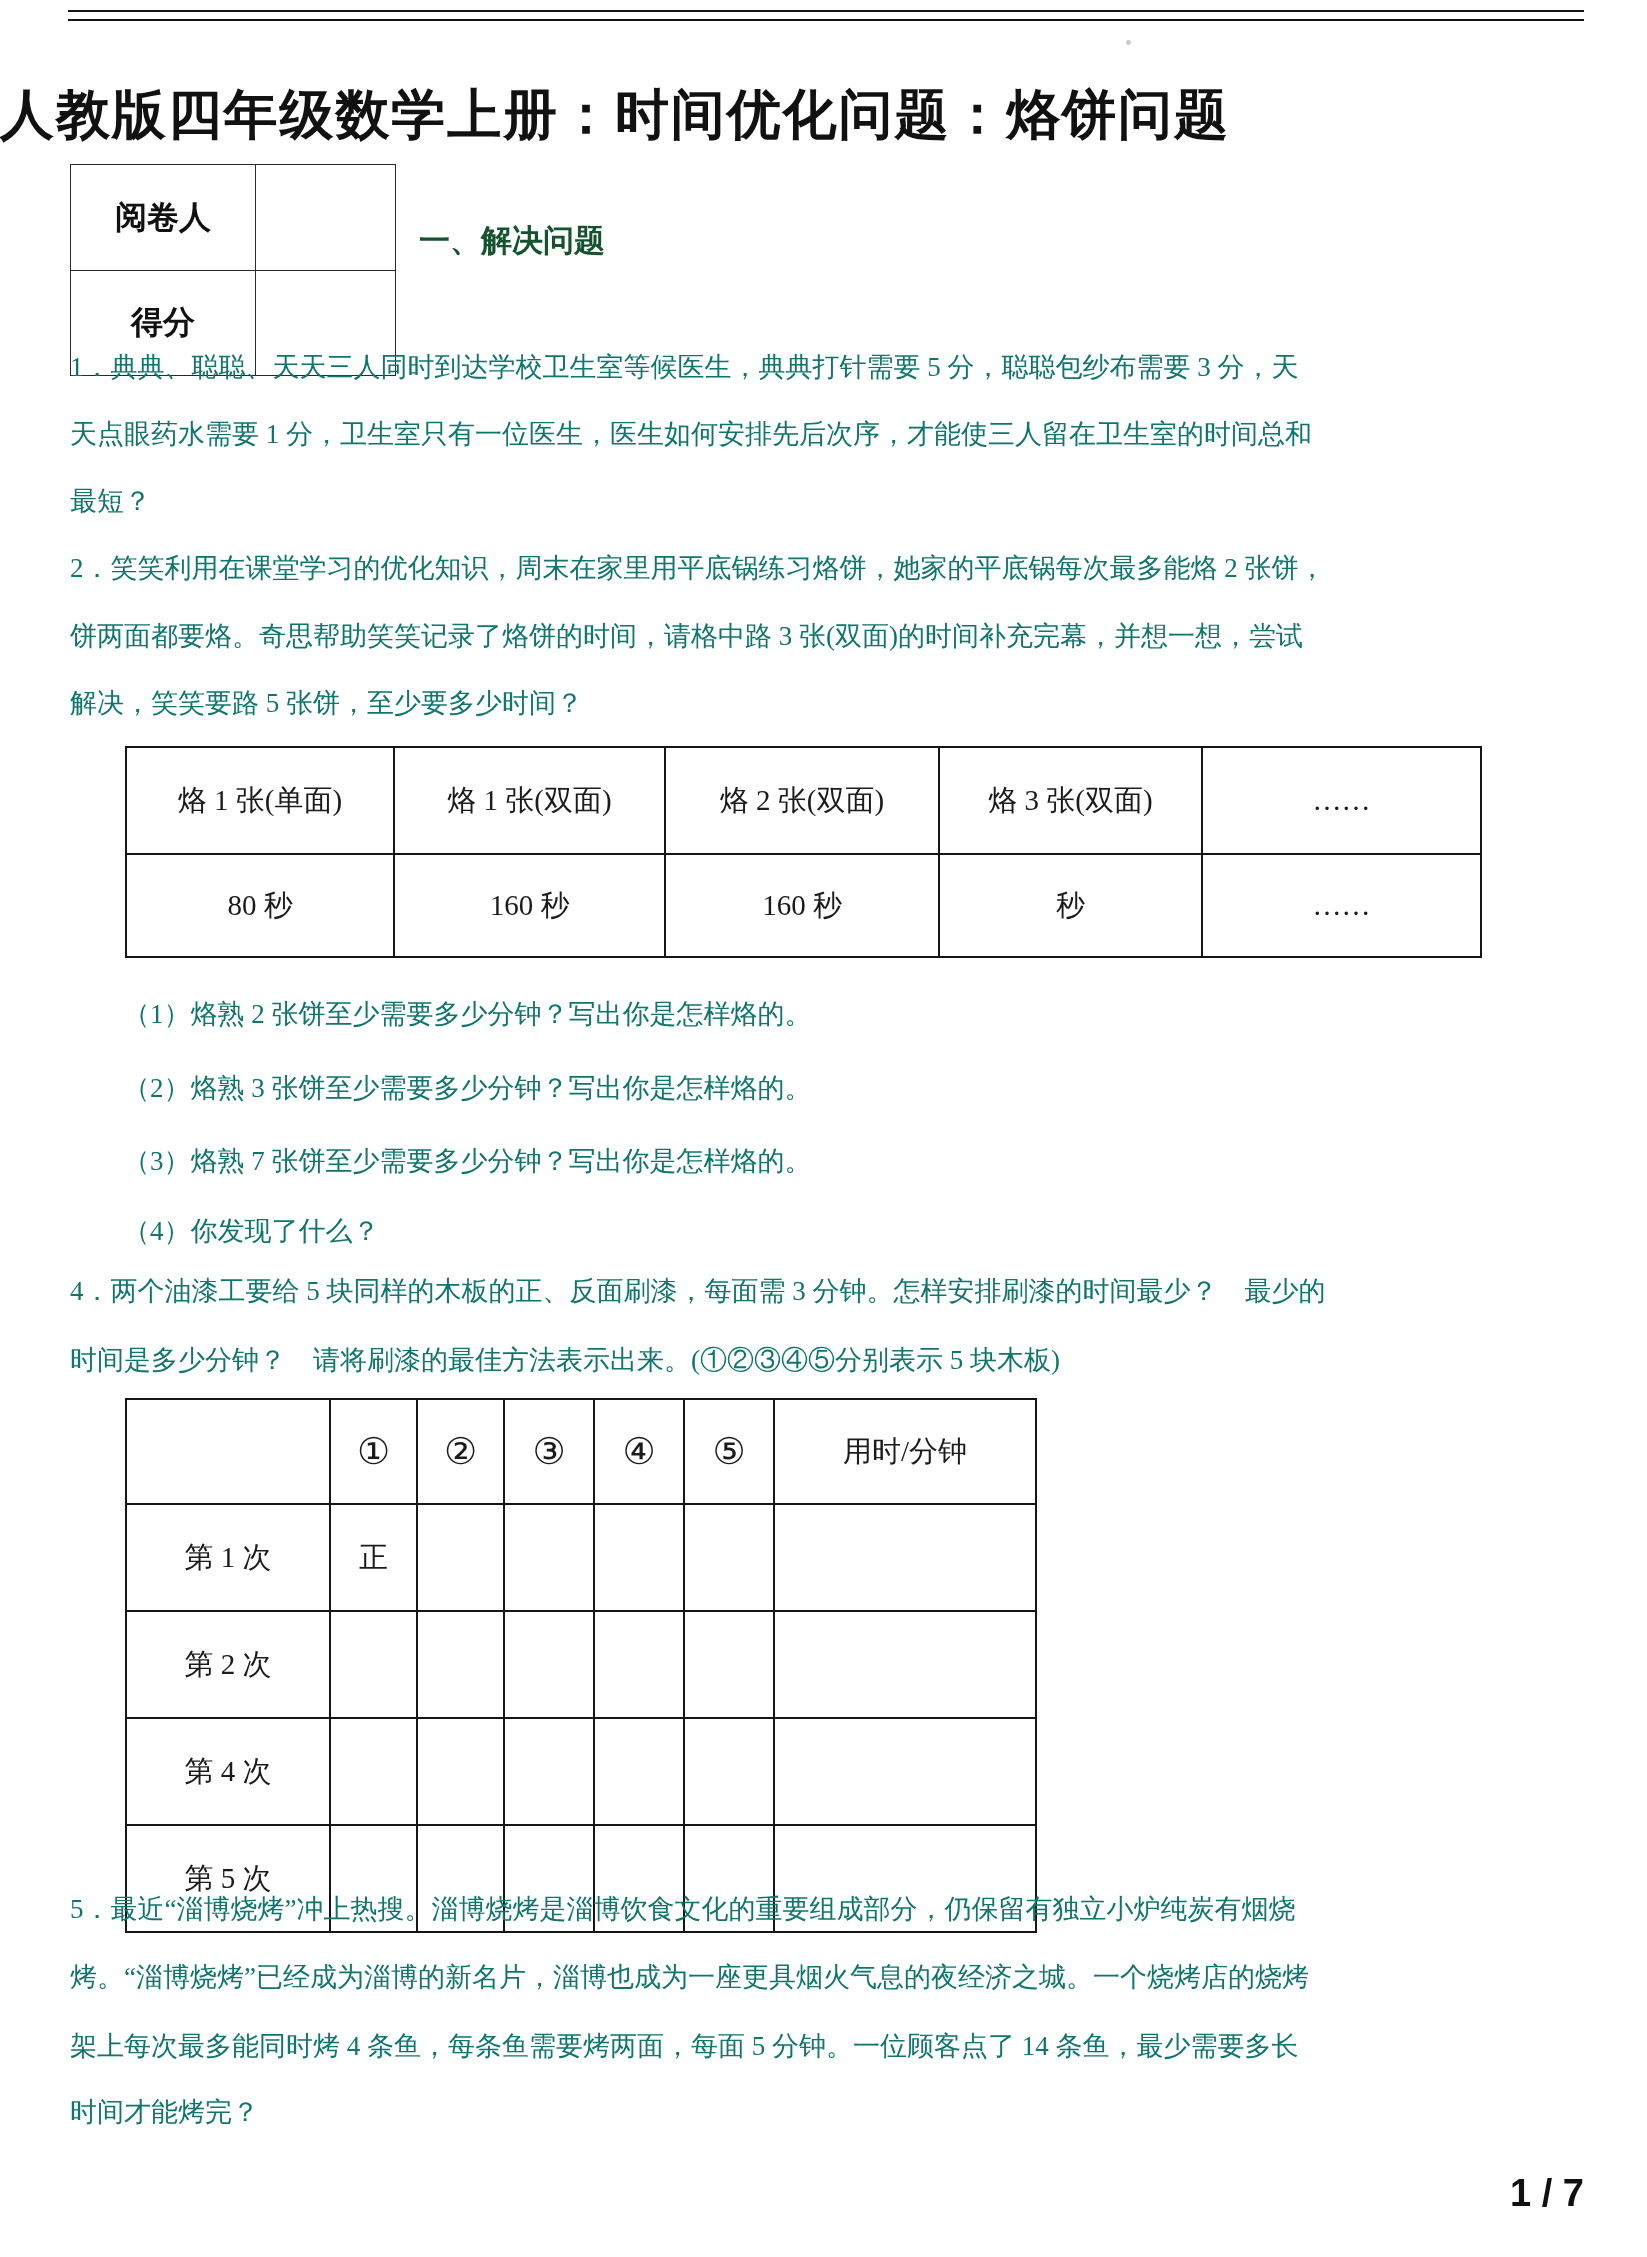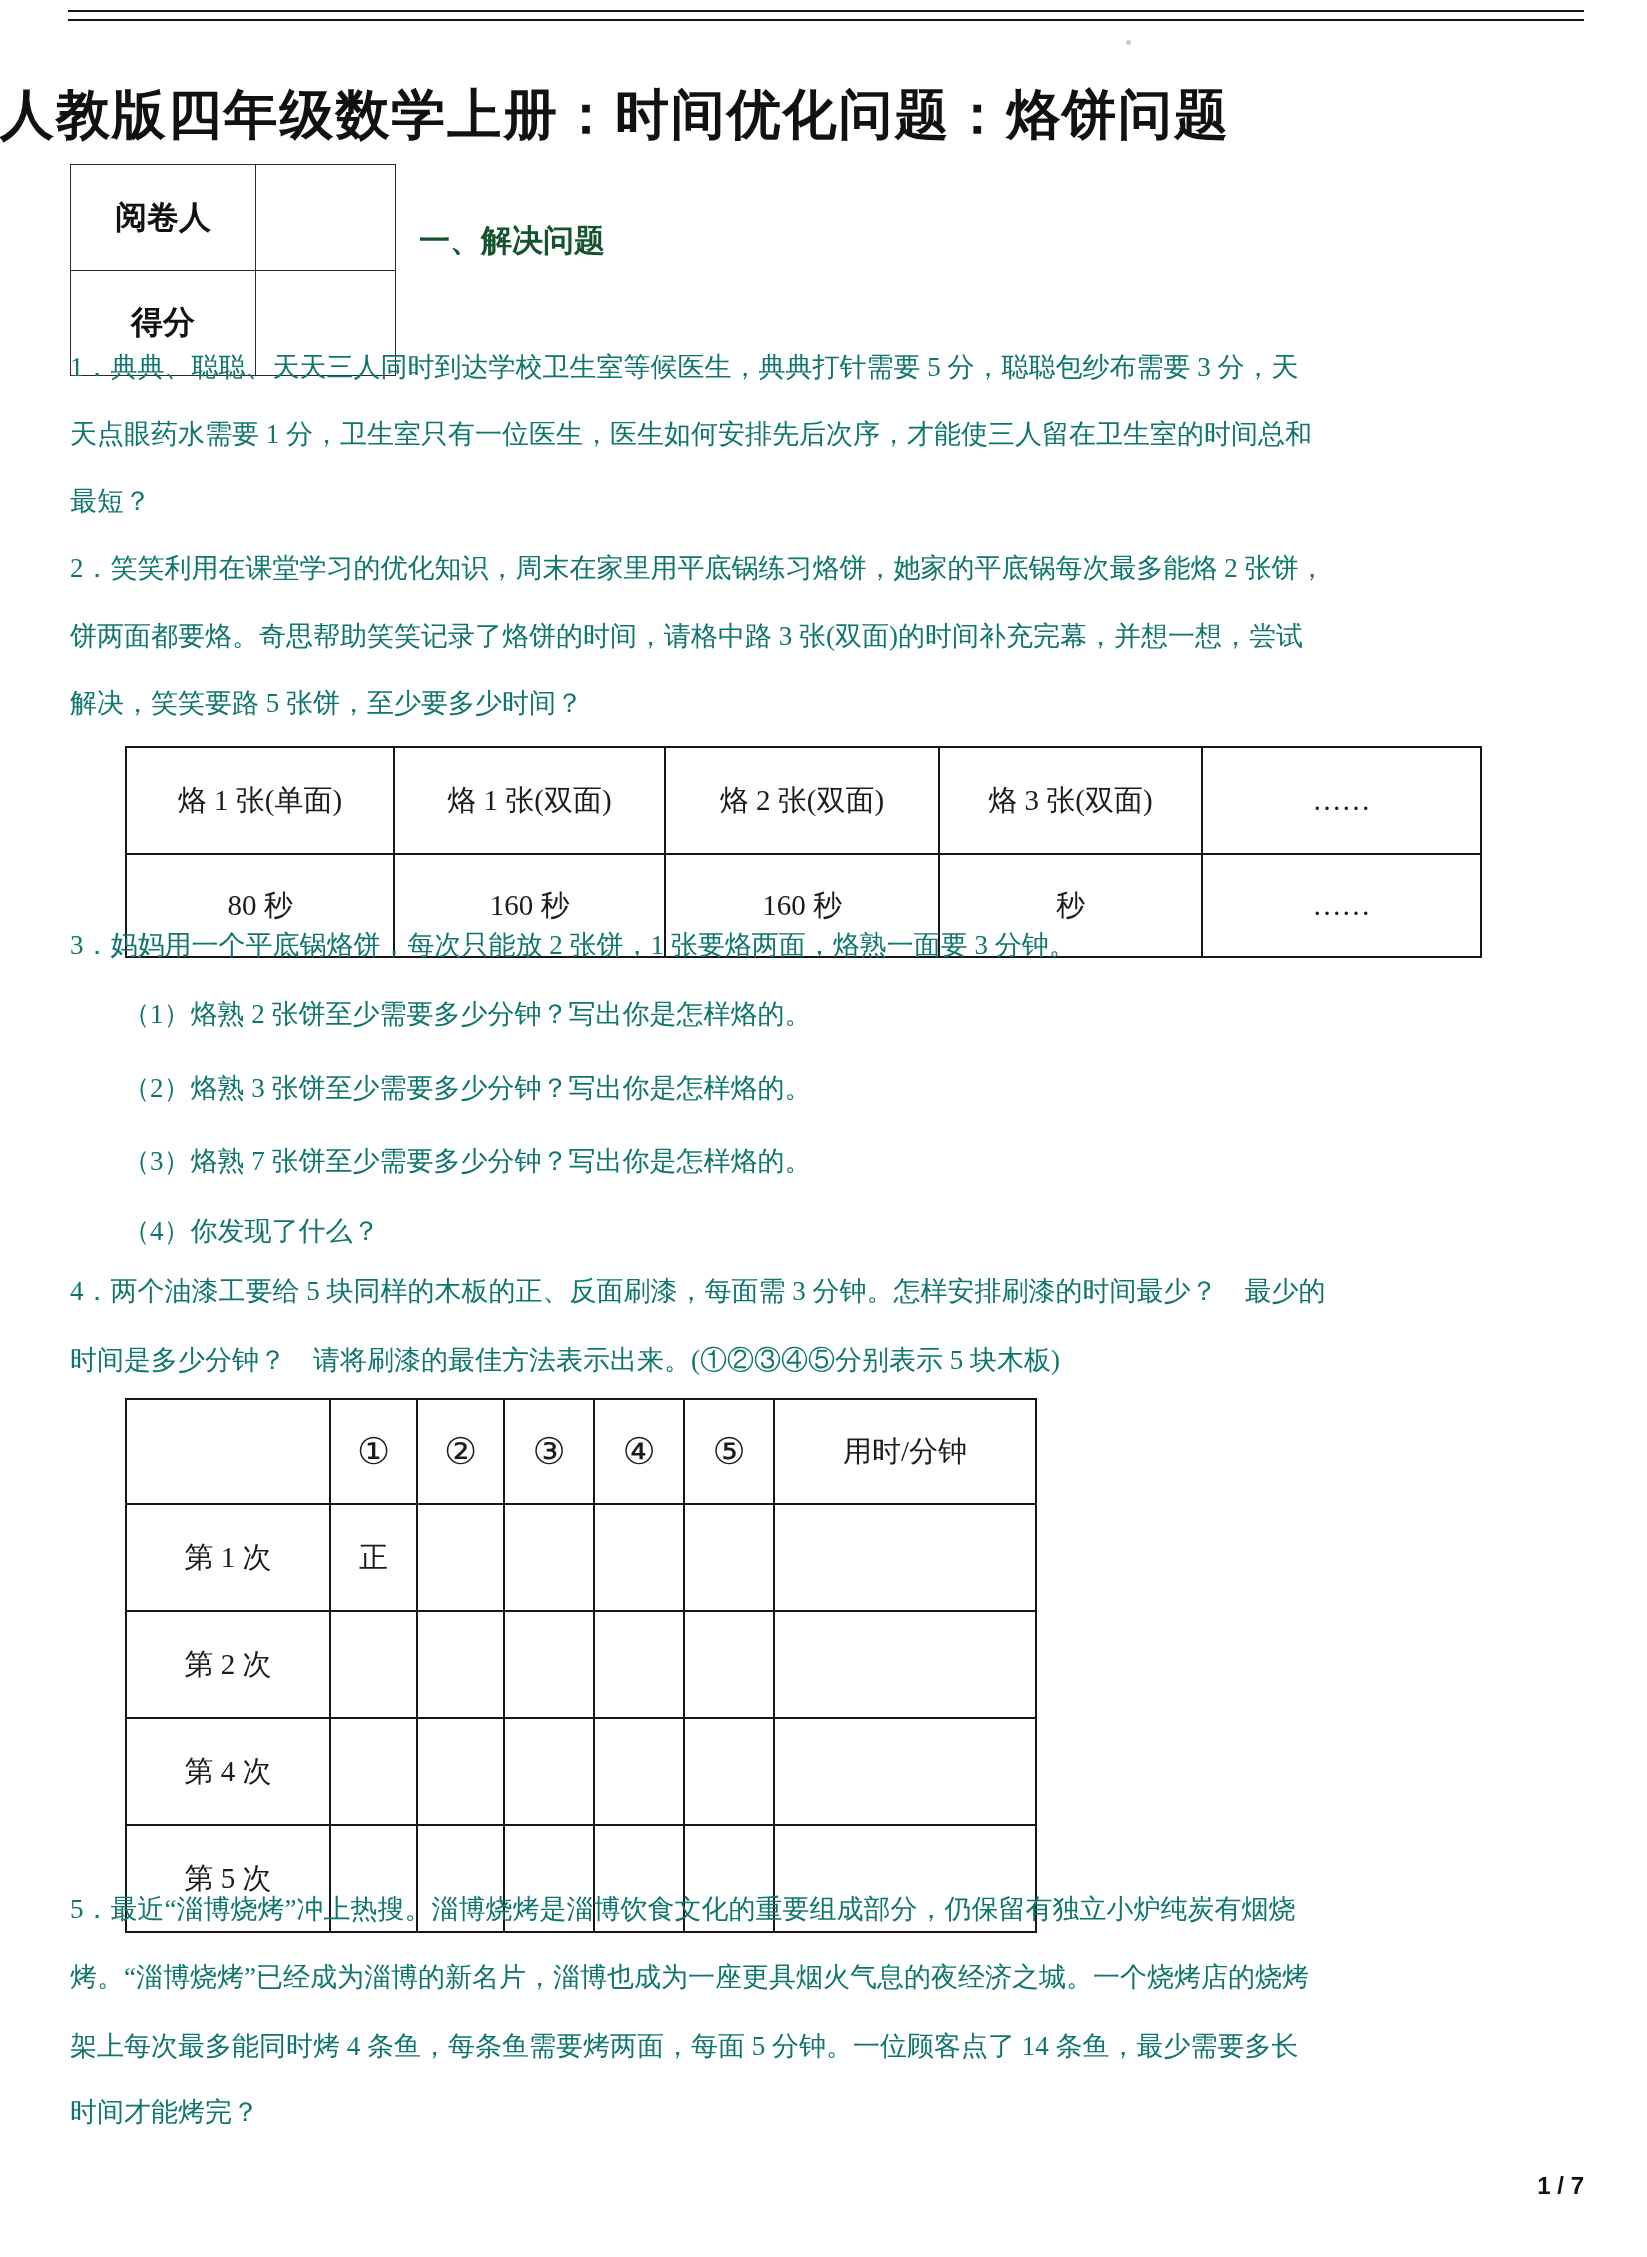--- a/index.html
+++ b/index.html
@@ -71,21 +71,21 @@
   }
   .t4 td { border: 2.9px solid #161616; }
   .t4 tr.hdr td { height: 75px; }
   .t4 tr.row td { height: 77px; }
   .t4 .circ { font-size: 37px; font-family: "Liberation Serif", "DejaVu Sans", serif; }
 
   .footer {
     position: absolute; left: 1352px; top: 2172px; width: 232px;
     text-align: right;
     font-family: "Liberation Sans", "DejaVu Sans", sans-serif;
-    font-weight: 700; font-size: 24px; color: #111;
+    font-weight: 700; font-size: 38px; color: #111;
     white-space: pre;
   }
 </style>
 </head>
 <body>
 
 <div class="page">
 
   <div class="top-rule"></div>
   <div class="artifact-dot"></div>
@@ -134,21 +134,20 @@
     <tr class="val">
       <td>80 秒</td>
       <td>160 秒</td>
       <td>160 秒</td>
       <td>秒</td>
       <td>……</td>
     </tr>
   </tbody>
     </table>
 
-  <div class="line" style="top:928px">3．妈妈用一个平底锅烙饼，每次只能放 2 张饼，1 张要烙两面，烙熟一面要 3 分钟。</div>
   <div class="line indent" style="top:997px">（1）烙熟 2 张饼至少需要多少分钟？写出你是怎样烙的。</div>
   <div class="line indent" style="top:1071px">（2）烙熟 3 张饼至少需要多少分钟？写出你是怎样烙的。</div>
   <div class="line indent" style="top:1144px">（3）烙熟 7 张饼至少需要多少分钟？写出你是怎样烙的。</div>
   <div class="line indent" style="top:1214px">（4）你发现了什么？</div>
 
   <div class="line" style="top:1274px">4．两个油漆工要给 5 块同样的木板的正、反面刷漆，每面需 3 分钟。怎样安排刷漆的时间最少？　最少的</div>
   <div class="line" style="top:1343px">时间是多少分钟？　请将刷漆的最佳方法表示出来。(①②③④⑤分别表示 5 块木板)</div>
 
   <table class="t4">
     <colgroup>

